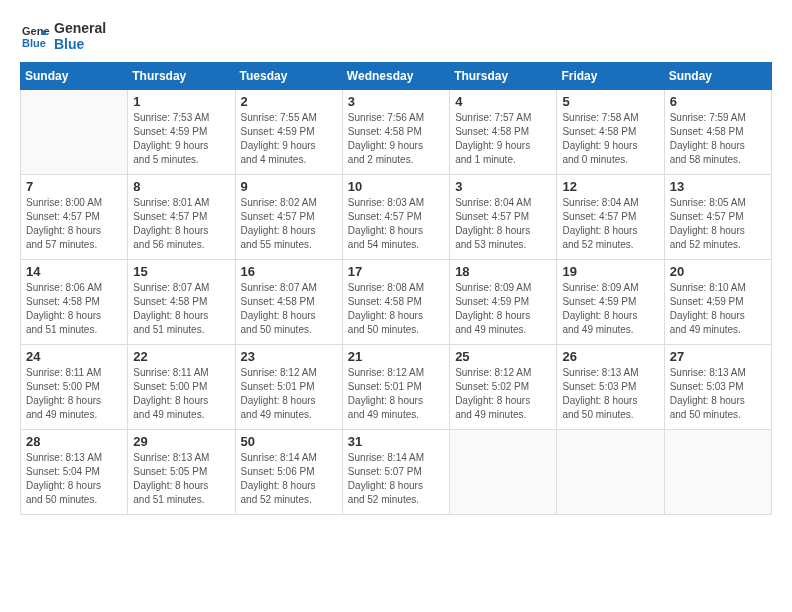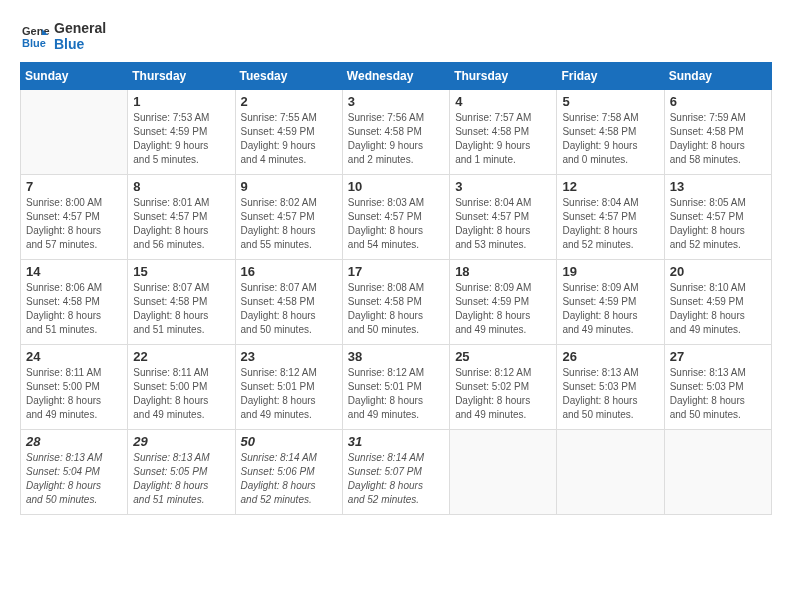--- a/index.html
+++ b/index.html
@@ -74,21 +74,20 @@
       display: block;
       margin-bottom: 2px;
     }
     .day-detail {
       color: #555;
       font-size: 10px;
       line-height: 1.4;
     }
     .last-row td {
       height: 70px;
-      font-style: italic;
     }
   </style>
 </head>
 <body>
 
 <div class="header-section">
   <div class="logo">
     <svg class="logo-icon" viewBox="0 0 30 30">
       <text x="2" y="14" font-size="11" font-weight="bold" fill="#333">General</text>
       <text x="2" y="26" font-size="11" font-weight="bold" fill="#1a6fbd">Blue</text>
@@ -212,21 +211,21 @@
         </td>
         <td>
           <span class="day-number">22</span>
           <div class="day-detail">Sunrise: 8:11 AM<br>Sunset: 5:00 PM<br>Daylight: 8 hours<br>and 49 minutes.</div>
         </td>
         <td>
           <span class="day-number">23</span>
           <div class="day-detail">Sunrise: 8:12 AM<br>Sunset: 5:01 PM<br>Daylight: 8 hours<br>and 49 minutes.</div>
         </td>
         <td>
-          <span class="day-number">38</span>
+          <span class="day-number">21</span>
           <div class="day-detail">Sunrise: 8:12 AM<br>Sunset: 5:01 PM<br>Daylight: 8 hours<br>and 49 minutes.</div>
         </td>
         <td>
           <span class="day-number">25</span>
           <div class="day-detail">Sunrise: 8:12 AM<br>Sunset: 5:02 PM<br>Daylight: 8 hours<br>and 49 minutes.</div>
         </td>
         <td>
           <span class="day-number">26</span>
           <div class="day-detail">Sunrise: 8:13 AM<br>Sunset: 5:03 PM<br>Daylight: 8 hours<br>and 50 minutes.</div>
         </td>

